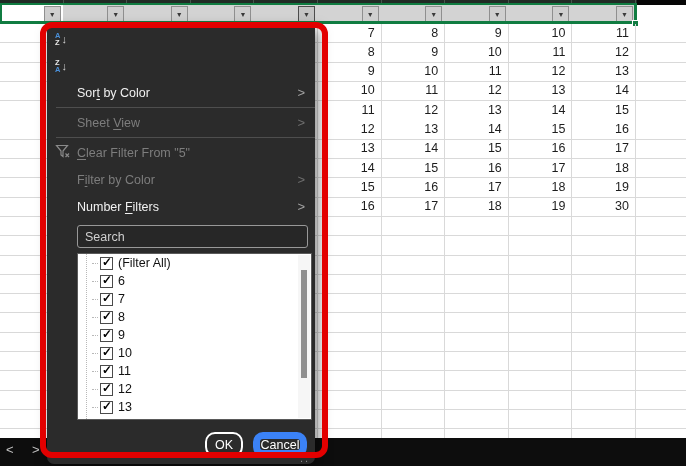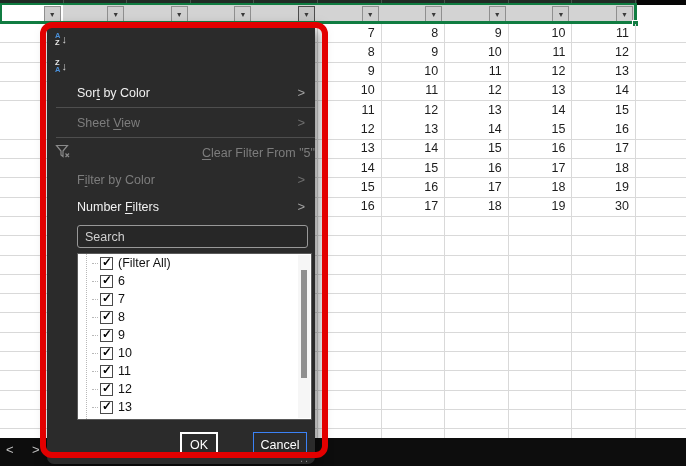--- a/index.html
+++ b/index.html
@@ -39,21 +39,21 @@
   .status-bar { position:absolute; left:0; top:438px; width:686px; height:28px; background:#0d0d0d; }
   .nav-ch { position:absolute; top:4px; color:#c2c2c2; font-size:13px; cursor:default; }
 
   
   .menu { position:absolute; left:47px; top:25px; width:268px; height:439px; background:#2b2b2b;
     border-radius:3px 3px 7px 7px; box-shadow:3px 5px 14px rgba(0,0,0,.5); z-index:5;
     color:#f1f1f1; font-size:12.5px; }
   .m-item { display:flex; align-items:center; height:27px; padding-left:8px; }
   .m-ico { width:22px; flex:0 0 22px; display:flex; align-items:center; }
   .m-label { white-space:nowrap; }
-  .m-item.disabled { color:#7d7d7d;justify-content:space-between; }
+  .m-item.disabled { color:#7d7d7d; }
   .m-chev { margin-left:auto; padding-right:10px; font-size:13px; color:#a3a3a3; }
   .m-item.disabled .m-chev { color:#6e6e6e; }
   .m-sep { height:1px; background:#4e4e4e; margin:1px 0 1px 9px; }
   .mn { text-decoration:underline; text-underline-offset:2px; }
 
   .az-ico { display:flex; align-items:center; gap:1px; }
   .az-col { display:flex; flex-direction:column; font-size:7.5px; font-weight:bold; line-height:7px; }
   .az-blue { color:#4a90d9; } .az-white { color:#e8e8e8; }
   .az-arrow { font-size:11px; color:#d0d0d0; line-height:10px; }
 
@@ -67,24 +67,24 @@
   .rail { position:absolute; left:8px; top:0; bottom:0; width:0; border-left:1px dotted #b8b8b8; }
   .chk-row { display:flex; align-items:center; height:18px; padding-left:14px; color:#111; font-size:12.5px; }
   .chk-row::before { content:""; width:6px; border-top:1px dotted #b8b8b8; margin-right:2px; }
   .chk-box { width:13px; height:13px; background:#fff; border:1px solid #4a4a4a; margin-right:5px;
     position:relative; flex:0 0 13px; }
   .chk-box .tick { position:absolute; left:1px; top:-3px; font-size:12px; font-weight:bold; color:#000; }
   .scrollbar { position:absolute; right:1px; top:1px; bottom:1px; width:12px; background:#f6f6f6; }
   .thumb { position:absolute; left:3px; top:15px; width:6px; height:108px; background:#8f8f8f; }
 
   .m-btn-row { display:flex; justify-content:flex-end; gap:10px; margin-top:12px; padding-right:8px; }
-  .btn { height:25px; background:#2b2b2b; color:#fff; font-size:12.5px; border-radius:0;
+  .btn { height:25px; background:#2b2b2b; color:#fff; font-size:12.5px; border-radius:10px;
     display:flex; align-items:center; justify-content:center; font-family:"Liberation Sans", sans-serif; }
   .btn-ok { width:38px; border:2px solid #ffffff; }
-  .btn-cancel { width:54px; border:1px solid #3b82f6;margin-left:25px; }
+  .btn-cancel { width:54px; border:7px solid #3b82f6; }
   .grip { position:absolute; right:5px; bottom:0px; color:#8a8a8a; font-size:11px; letter-spacing:2px; }
 
   
   .anno { position:absolute; left:40px; top:22px; width:288px; height:436px;
     border:6px solid #e30000; border-radius:12px; z-index:10; }
 
   .clear-filter-svg { stroke:#8a8a8a; }
 </style>
 </head>
 <body>

